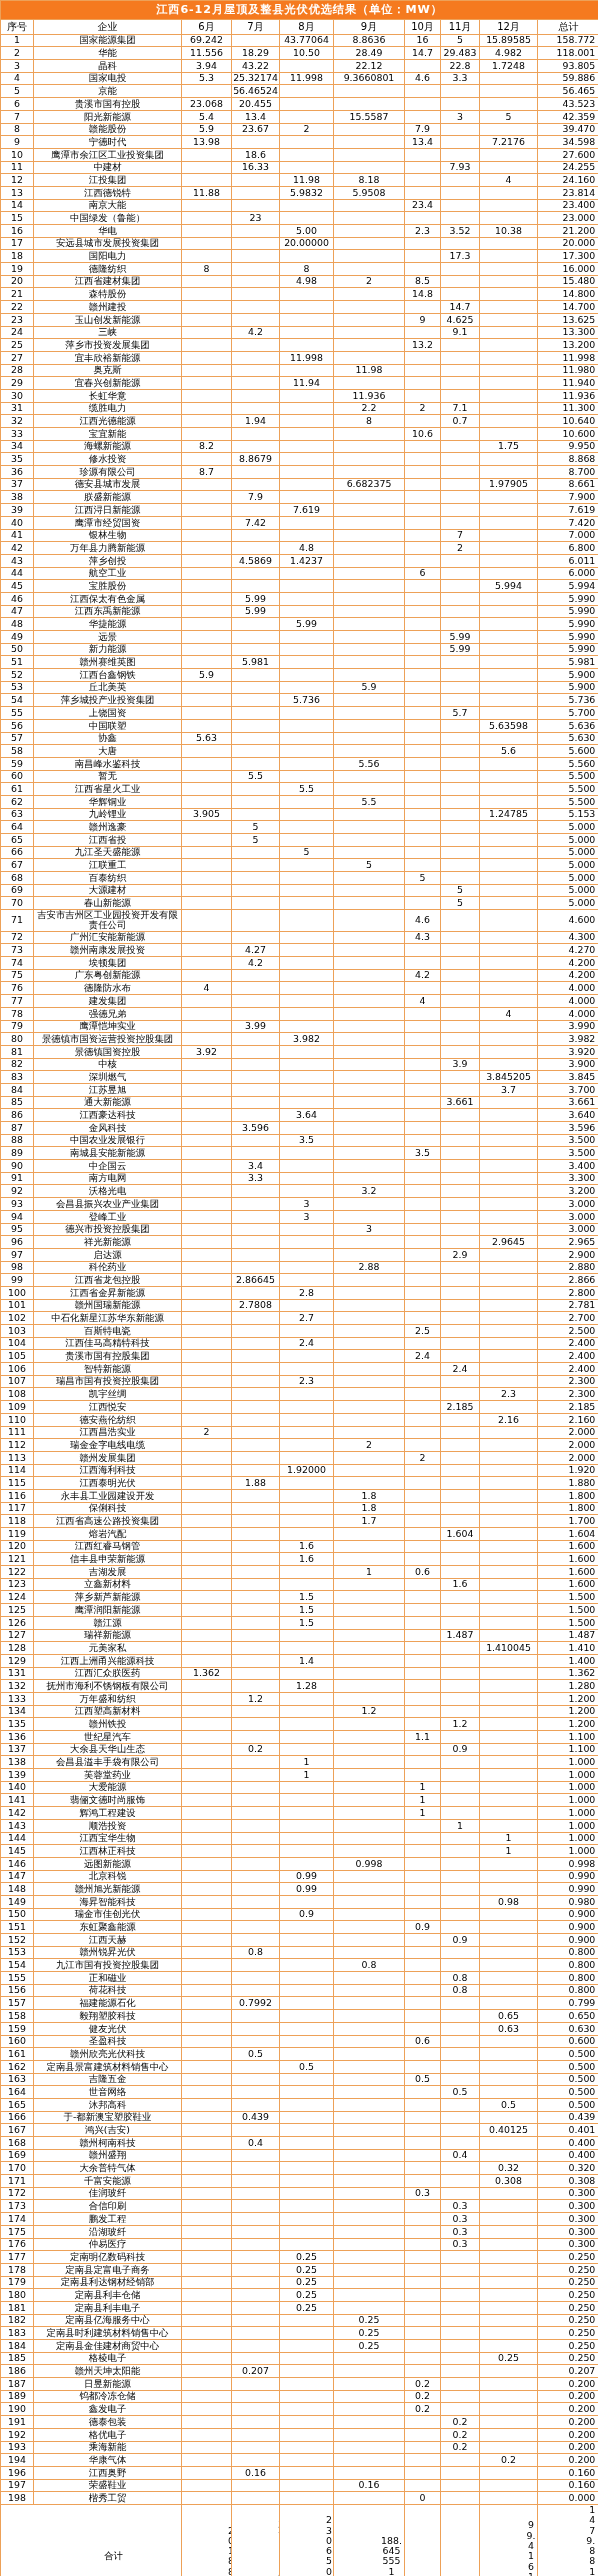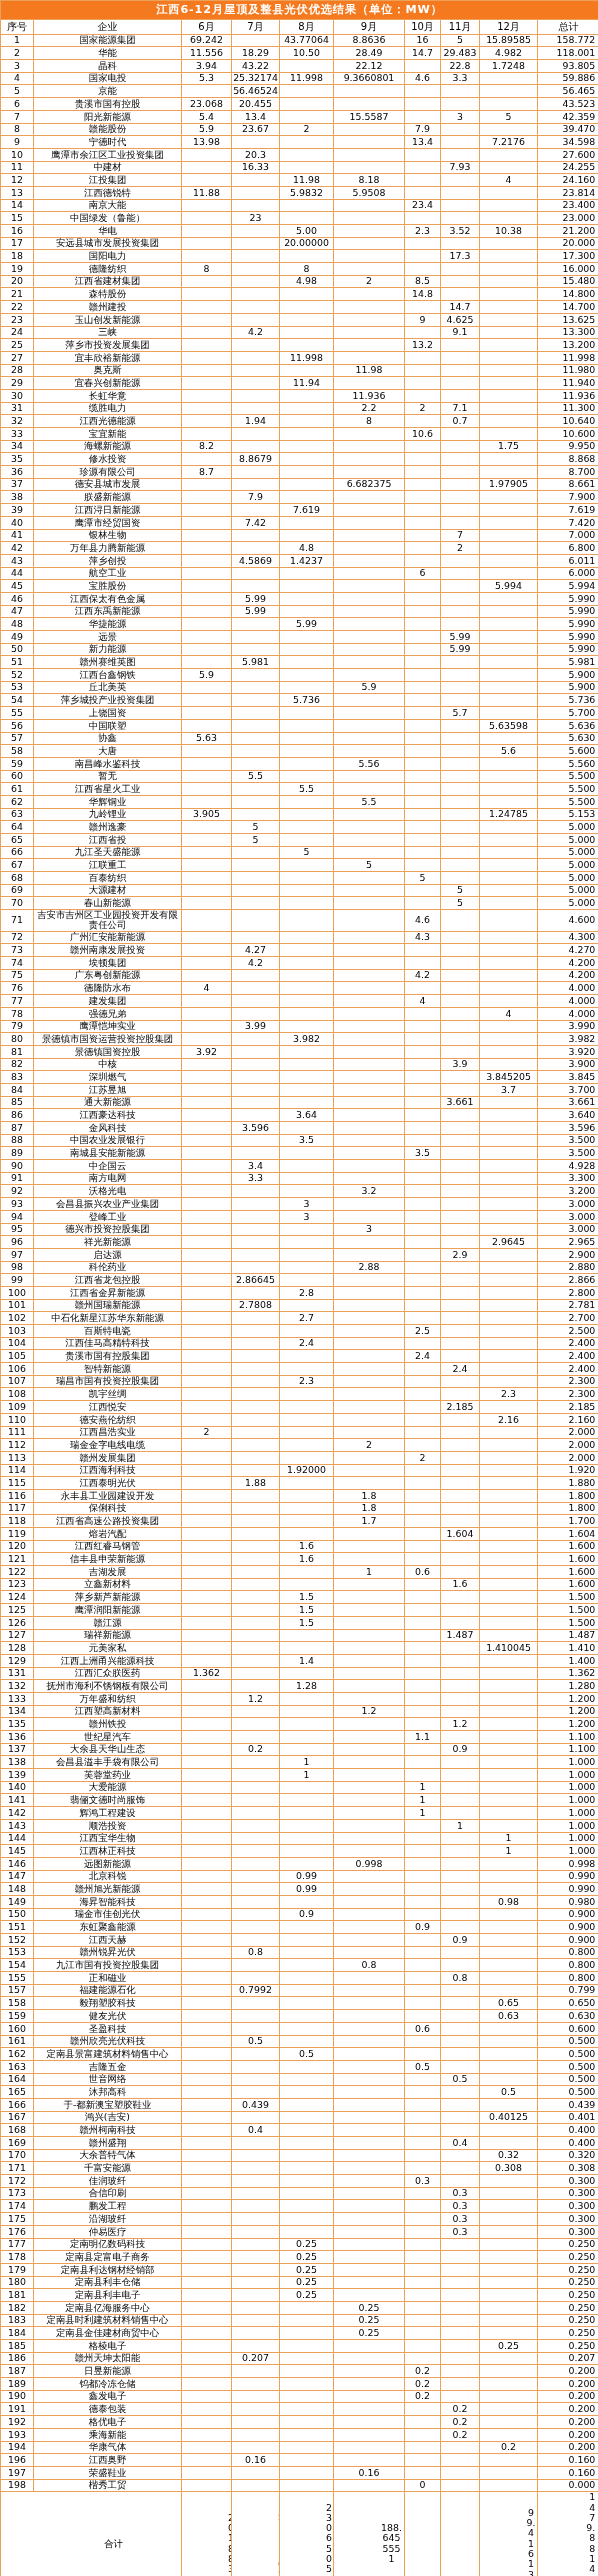--- a/index.html
+++ b/index.html
@@ -162,21 +162,21 @@
           <td class="c5"></td>
           <td class="c6">13.4</td>
           <td class="c7"></td>
           <td class="c8">7.2176</td>
           <td class="c9">34.598</td>
         </tr>
         <tr>
           <td class="c0">10</td>
           <td class="c1">鹰潭市余江区工业投资集团</td>
           <td class="c2"></td>
-          <td class="c3">20.3</td>
+          <td class="c3">18.6</td>
           <td class="c4"></td>
           <td class="c5"></td>
           <td class="c6"></td>
           <td class="c7"></td>
           <td class="c8"></td>
           <td class="c9">27.600</td>
         </tr>
         <tr>
           <td class="c0">11</td>
           <td class="c1">中建材</td>
@@ -1116,21 +1116,21 @@
         <tr>
           <td class="c0">90</td>
           <td class="c1">中企国云</td>
           <td class="c2"></td>
           <td class="c3">3.4</td>
           <td class="c4"></td>
           <td class="c5"></td>
           <td class="c6"></td>
           <td class="c7"></td>
           <td class="c8"></td>
-          <td class="c9">4.928</td>
+          <td class="c9">3.400</td>
         </tr>
         <tr>
           <td class="c0">91</td>
           <td class="c1">南方电网</td>
           <td class="c2"></td>
           <td class="c3">3.3</td>
           <td class="c4"></td>
           <td class="c5"></td>
           <td class="c6"></td>
           <td class="c7"></td>
@@ -1877,20 +1877,32 @@
           <td class="c4"></td>
           <td class="c5">0.8</td>
           <td class="c6"></td>
           <td class="c7"></td>
           <td class="c8"></td>
           <td class="c9">0.800</td>
         </tr>
         <tr>
           <td class="c0">155</td>
           <td class="c1">正和磁业</td>
+          <td class="c2"></td>
+          <td class="c3"></td>
+          <td class="c4"></td>
+          <td class="c5"></td>
+          <td class="c6"></td>
+          <td class="c7">0.8</td>
+          <td class="c8"></td>
+          <td class="c9">0.800</td>
+        </tr>
+        <tr>
+          <td class="c0">156</td>
+          <td class="c1">荷花科技</td>
           <td class="c2"></td>
           <td class="c3"></td>
           <td class="c4"></td>
           <td class="c5"></td>
           <td class="c6"></td>
           <td class="c7">0.8</td>
           <td class="c8"></td>
           <td class="c9">0.800</td>
         </tr>
         <tr>

